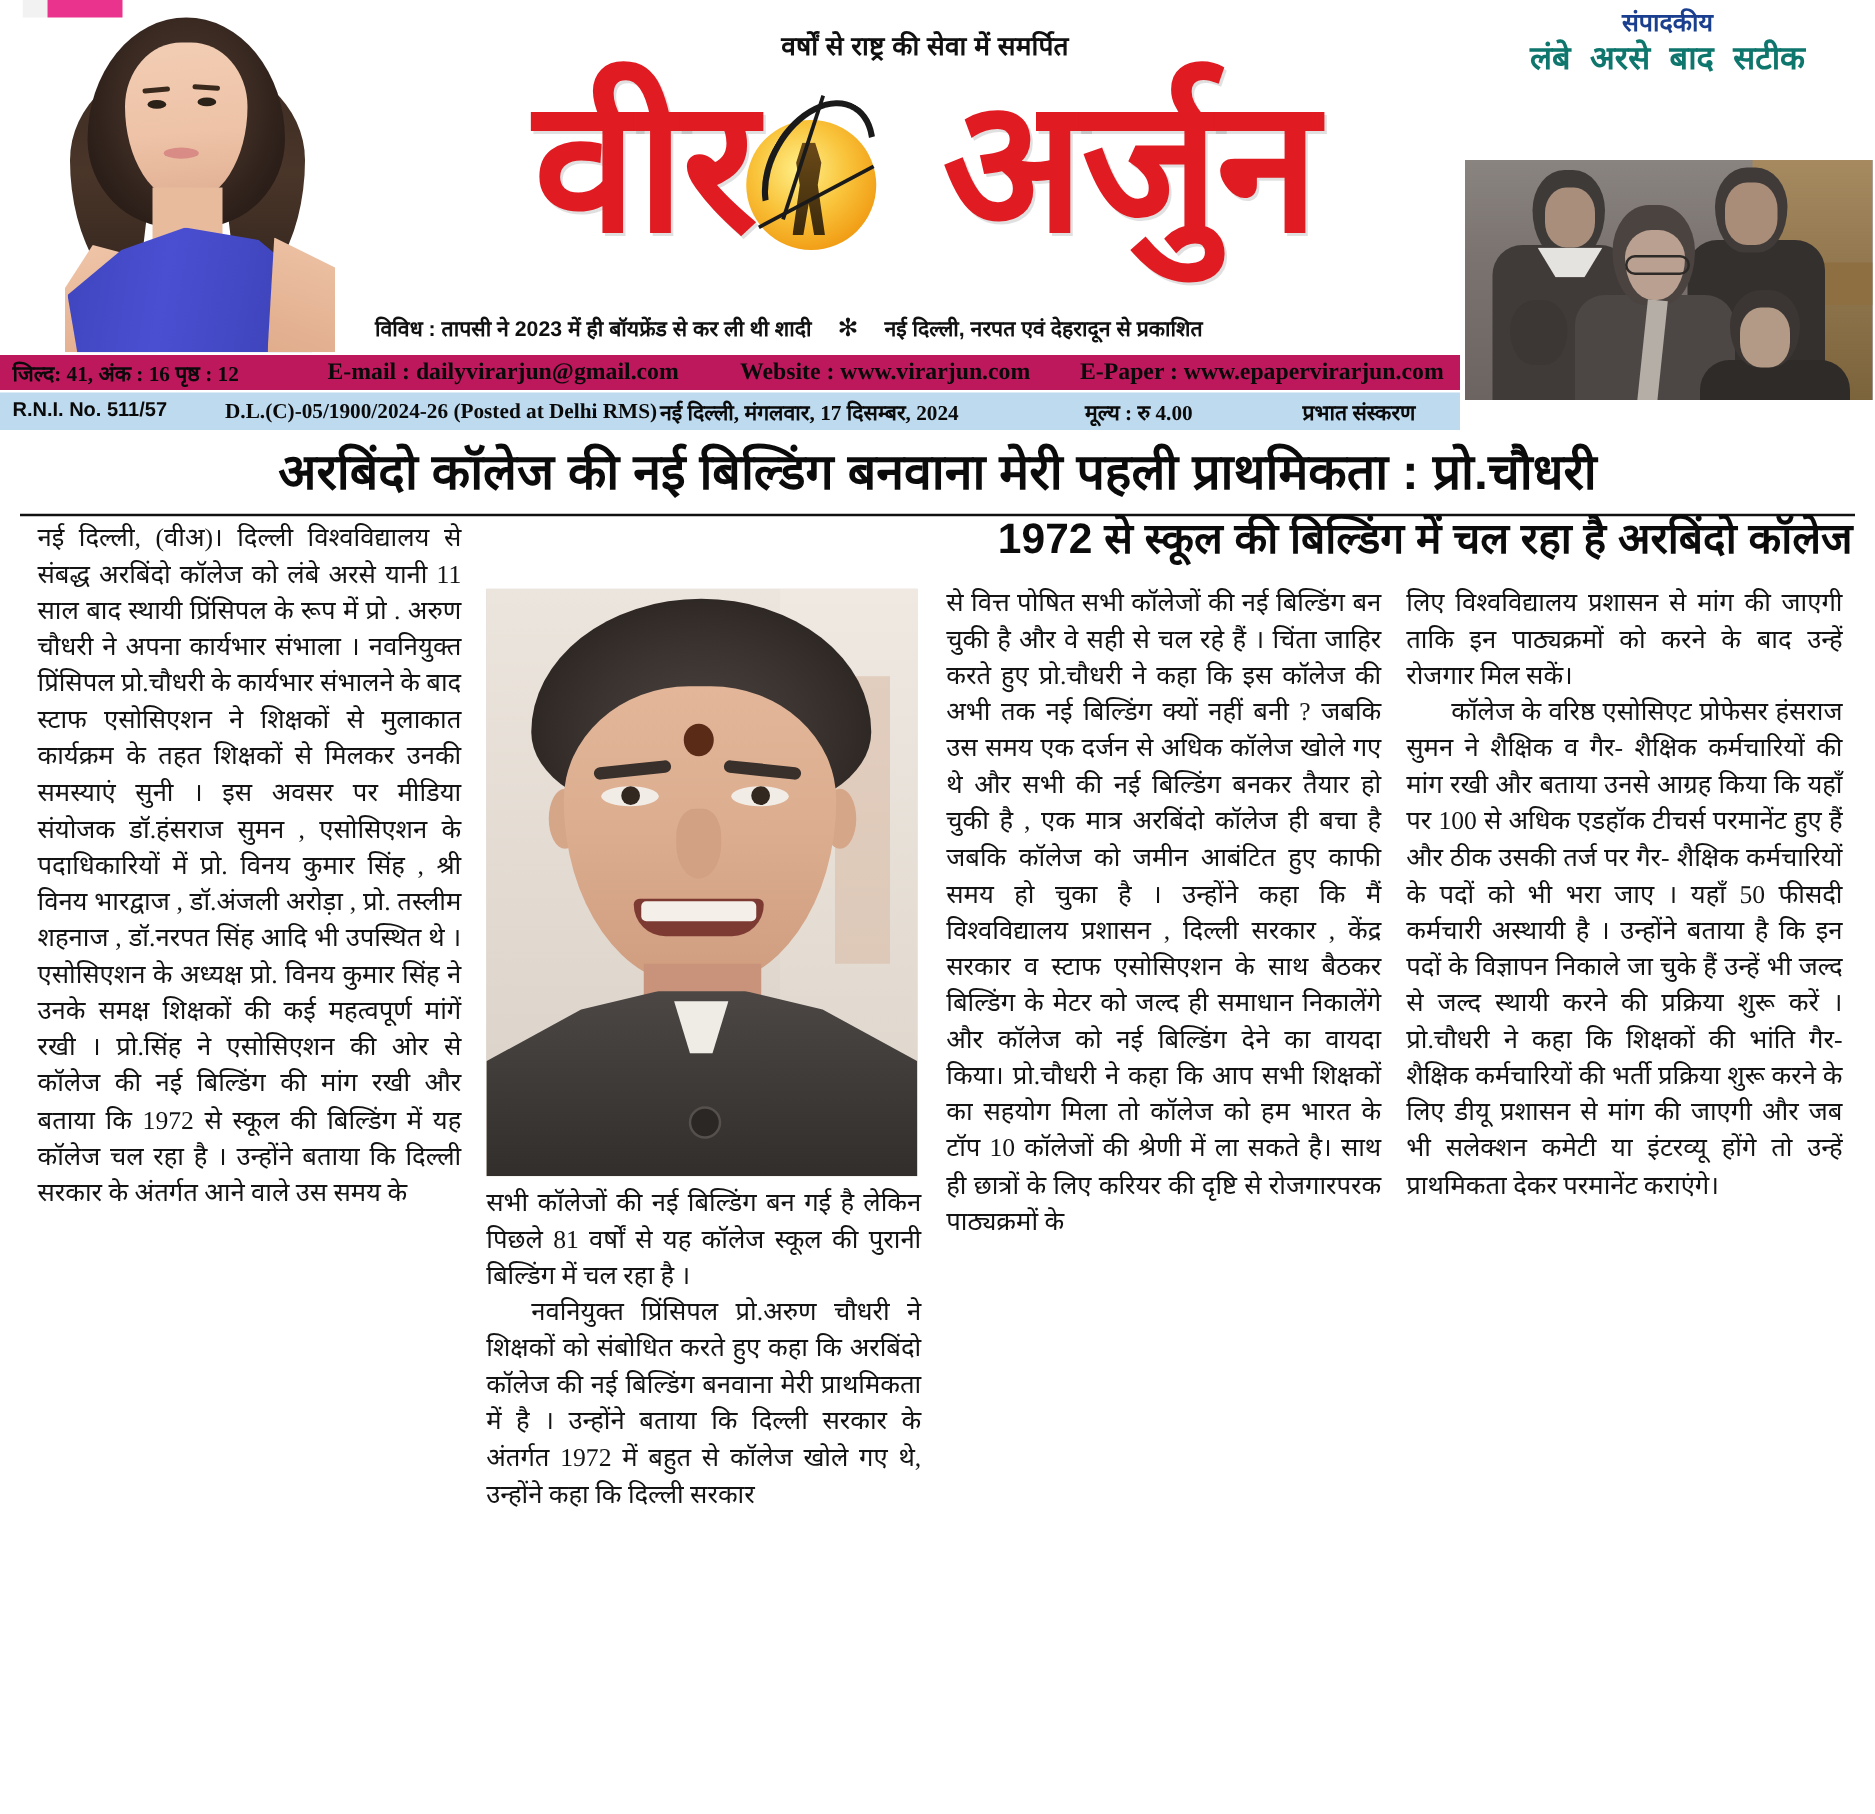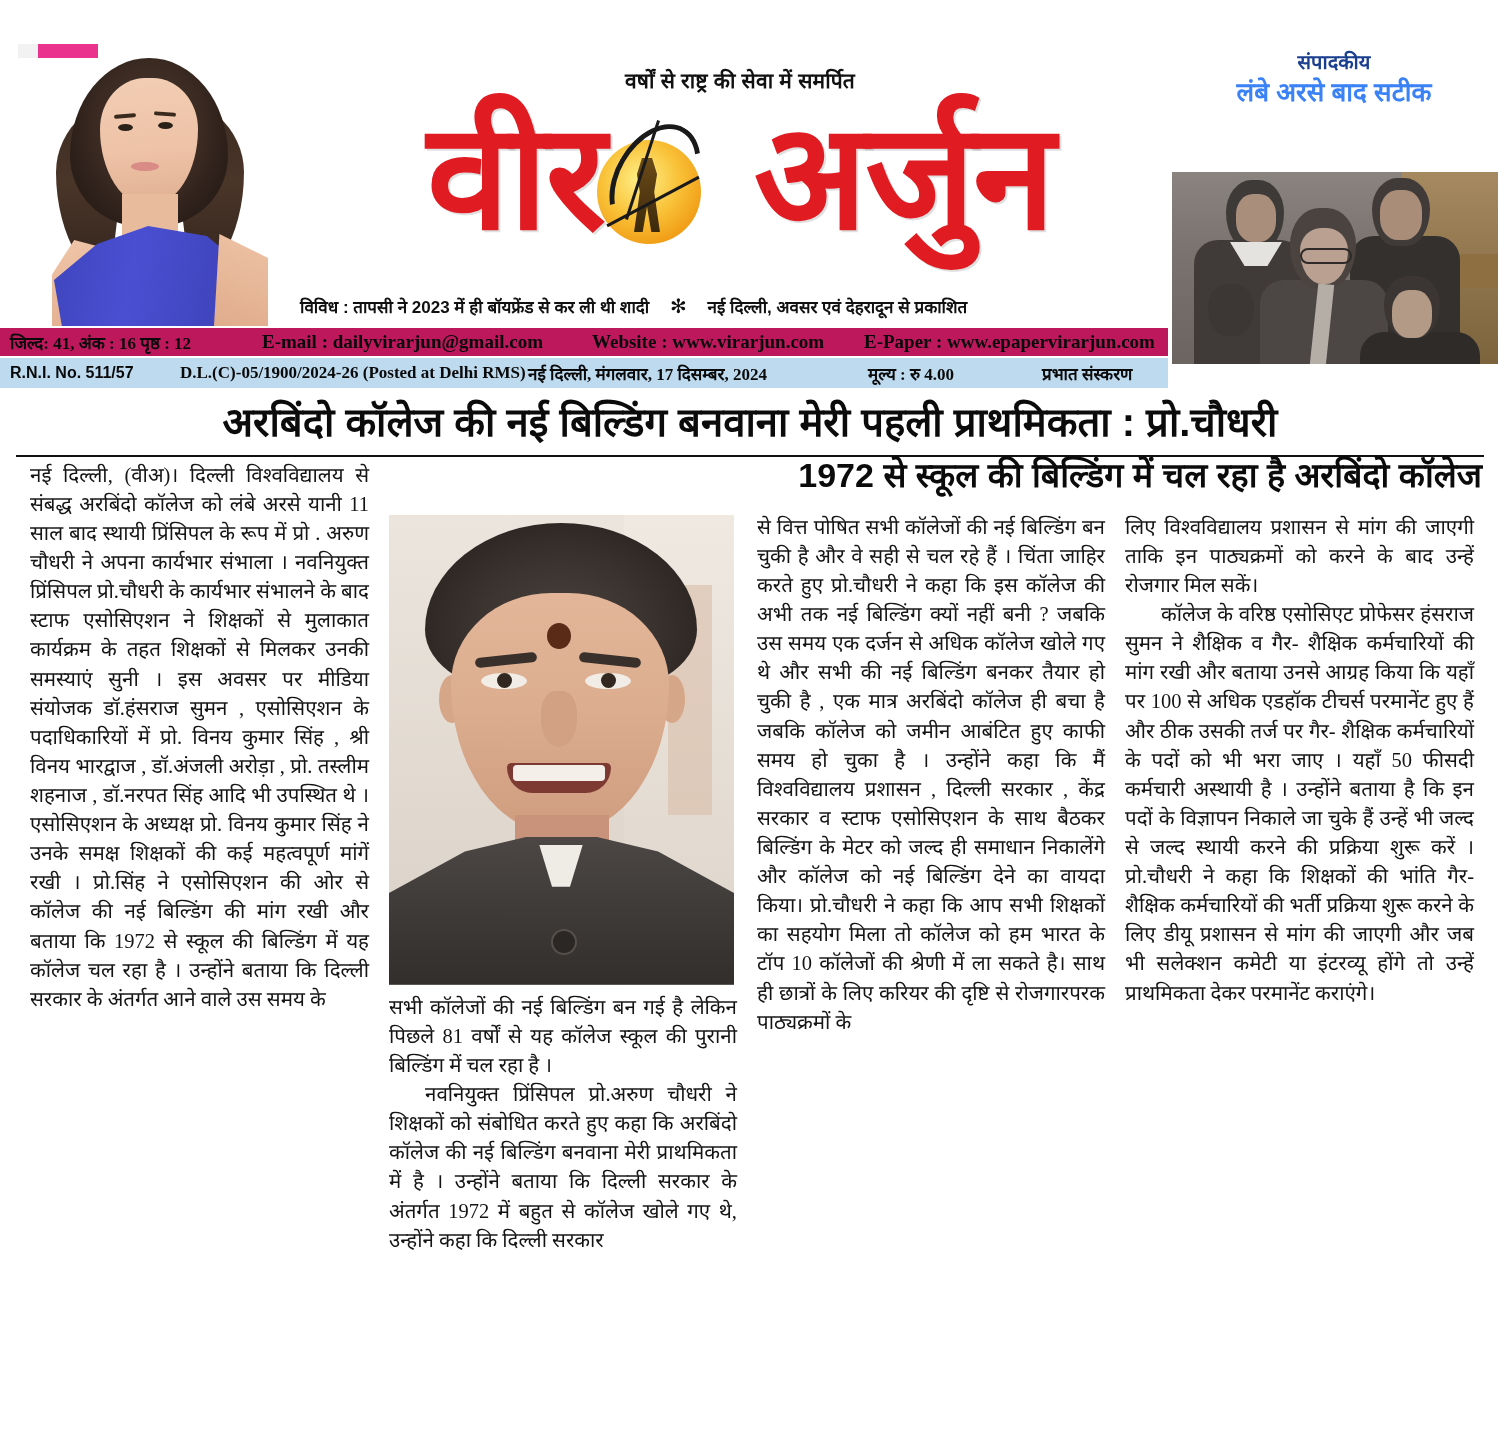--- a/index.html
+++ b/index.html
@@ -3,21 +3,21 @@
 <meta charset="utf-8">
 <style>
   html,body{margin:0;padding:0;background:#fff;}
   body{
     width:1500px;height:1451px;overflow:hidden;position:relative;
     font-family:"Liberation Serif","DejaVu Serif",serif;color:#111;
   }
   .page{position:relative;width:1500px;height:1451px;}
 
   
-  .masthead{position:relative;height:282px;margin-top:44px;}
+  .masthead{position:relative;height:282px;}
   .celeb-photo{
     position:absolute;left:18px;top:0;width:260px;height:282px;
     overflow:hidden;
   }
   .celeb-photo .bg{position:absolute;inset:0;background:#fff;}
   .celeb-hair{
     position:absolute;left:52px;top:14px;width:158px;height:168px;
     background:radial-gradient(ellipse at 50% 42%,#4d3a30 0%,#3a2a22 48%,#2c1f19 72%,#241a15 100%);
     border-radius:50% 50% 44% 44%/58% 58% 42% 42%;
   }
@@ -102,22 +102,22 @@
 
   .editorial{
     position:absolute;left:1172px;top:4px;width:324px;
     text-align:center;
   }
   .ed-kicker{
     font-size:20px;font-weight:bold;color:#1b3f8f;
     font-family:"Liberation Sans","DejaVu Sans",sans-serif;
   }
   .ed-head{
-    font-size:26px;line-height:1.18;font-weight:bold;color:#3b82f6;margin-top:2px;
-    font-family:Liberation Sans, sans-serif;
+    font-size:26px;line-height:1.18;font-weight:bold;color:#0f766e;margin-top:2px;
+    font-family:Liberation Mono, monospace;
   }
   .ed-photo{
     position:absolute;left:1172px;top:128px;width:326px;height:192px;
     overflow:hidden;background:#6e6b68;
   }
   .edp-bg{position:absolute;inset:0;background:linear-gradient(180deg,#8a8480 0%,#7a7370 40%,#6b6461 100%);}
   .edp-wood{position:absolute;right:0;top:0;width:96px;height:192px;background:linear-gradient(180deg,#a98a5c,#7d6337);opacity:.9;}
   .edp-wood2{position:absolute;right:0;top:82px;width:96px;height:34px;background:#8d6f42;}
   .edp-p{position:absolute;border-radius:44% 44% 40% 40%/46% 46% 54% 54%;}
   .edp-body{position:absolute;border-radius:24px 24px 0 0;}
@@ -312,21 +312,21 @@
       <div class="edp-glass"></div>
       <div class="edp-scarf"></div>
       <div class="edp-body edp-b-body"></div>
       <div class="edp-p edp-b-head"></div>
       <div class="edp-b-face"></div>
     </div>
 
     <div class="strip-misc">
       <span>विविध : तापसी ने 2023 में ही बॉयफ्रेंड से कर ली थी शादी</span>
       <span class="star">✻</span>
-      <span>नई दिल्ली, अवसर एवं देहरादून से प्रकाशित</span>
+      <span>नई दिल्ली, नरपत एवं देहरादून से प्रकाशित</span>
     </div>
   </div>
 
   <div class="bar-pink">
     <span class="cell c1">जिल्द: 41, अंक : 16 पृष्ठ : 12</span>
     <span class="cell c2">E-mail : dailyvirarjun@gmail.com</span>
     <span class="cell c3">Website : www.virarjun.com</span>
     <span class="cell c4">E-Paper : www.epapervirarjun.com</span>
   </div>
 

